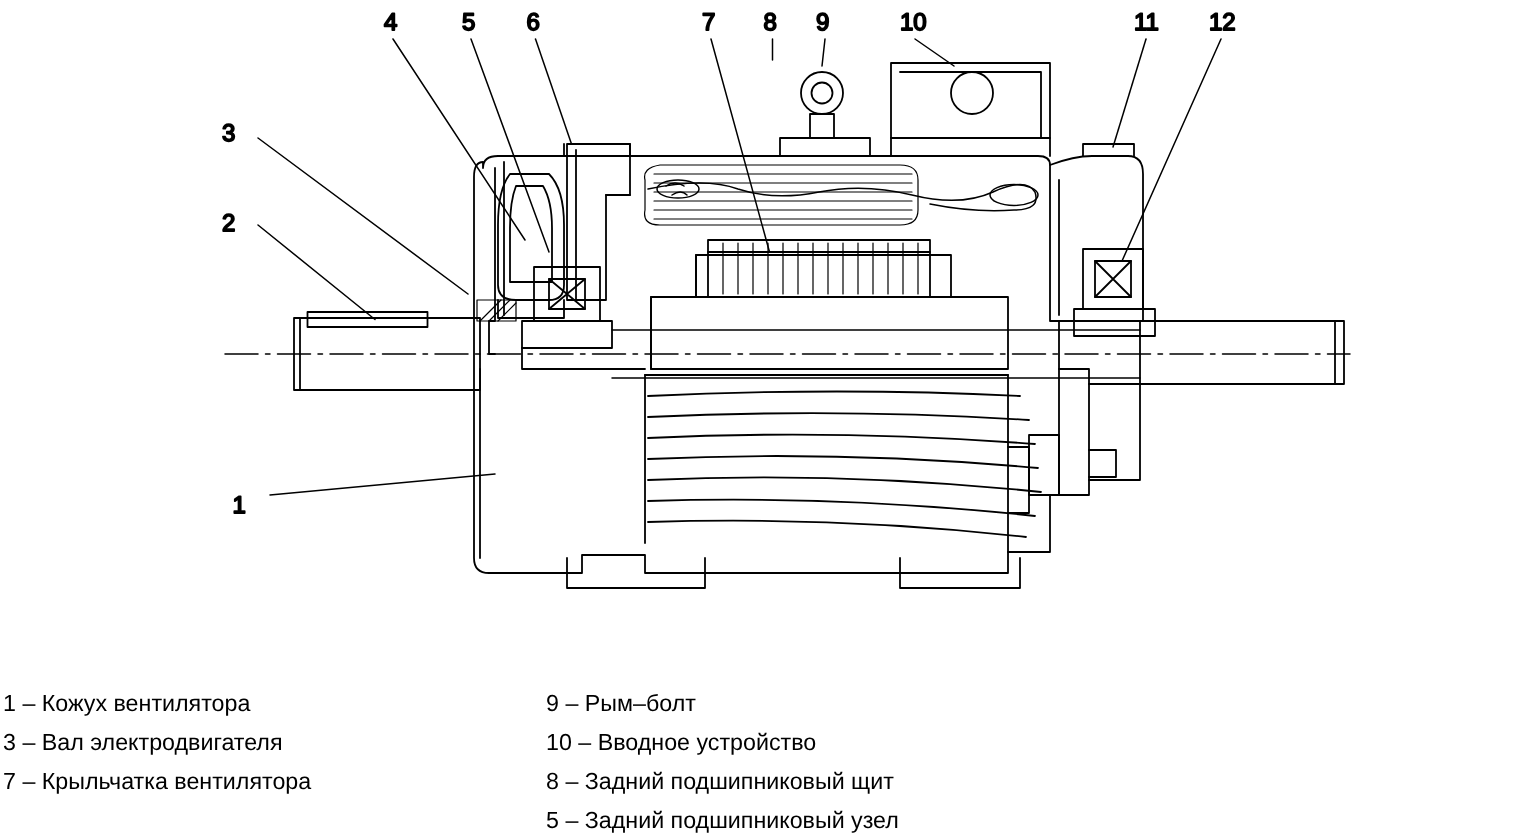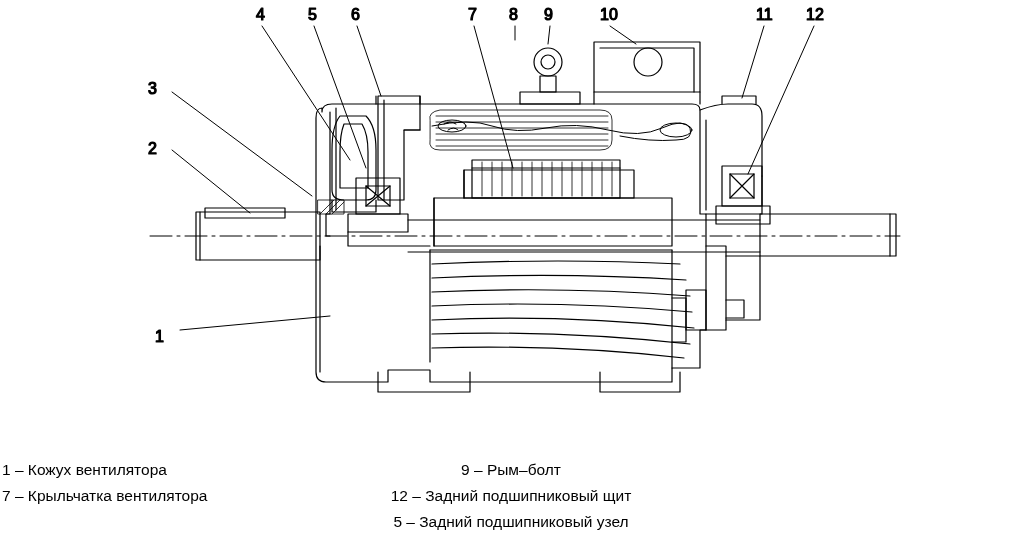--- a/index.html
+++ b/index.html
@@ -37,21 +37,21 @@
     flex-direction: row;
     align-items: flex-start;
   }
   .legend-col {
     display: flex;
     flex-direction: column;
     gap: 2px;
   }
   .legend-col.c1 { width: 362px; padding-left: 2px; }
   .legend-col.c2 { width: 366px; }
-  .legend-col.c3 { width: 294px; align-items: center; }
+  .legend-col.c3 { width: 294px; }
   .legend-item {
     font-size: 15.5px;
     line-height: 24px;
     white-space: nowrap;
     color: #000;
   }
   .callout-num {
     font-size: 16px;
     fill: #000;
     font-family: "Liberation Sans", sans-serif;
@@ -248,22 +248,24 @@
         <path d="M376 96 L376 104"></path>
         <path d="M420 104 L420 96"></path>
       </g>
 
     </g>
   </svg>
 
   <div class="legend">
     <div class="legend-col c1">
       <div class="legend-item">1 – Кожух вентилятора</div>
+      <div class="legend-item">3 – Вал электродвигателя</div>
       <div class="legend-item">7 – Крыльчатка вентилятора</div>
     </div>
     <div class="legend-col c3">
       <div class="legend-item">9 – Рым–болт</div>
-      <div class="legend-item">12 – Задний подшипниковый щит</div>
+      <div class="legend-item">10 – Вводное устройство</div>
+      <div class="legend-item">8 – Задний подшипниковый щит</div>
       <div class="legend-item">5 – Задний подшипниковый узел</div>
     </div>
   </div>
 
 </div>
 
 </body></html>

